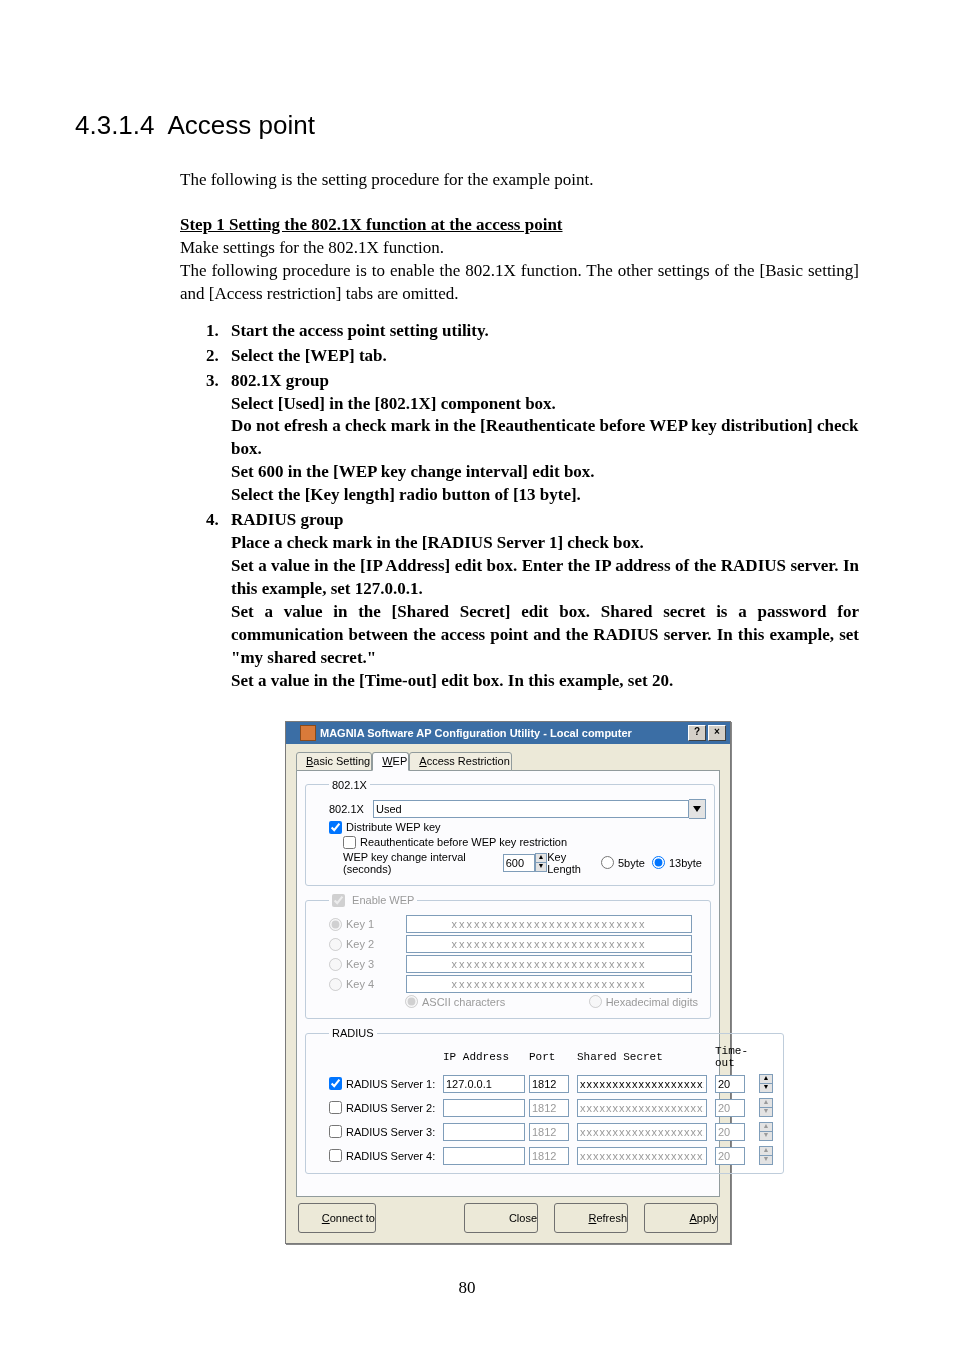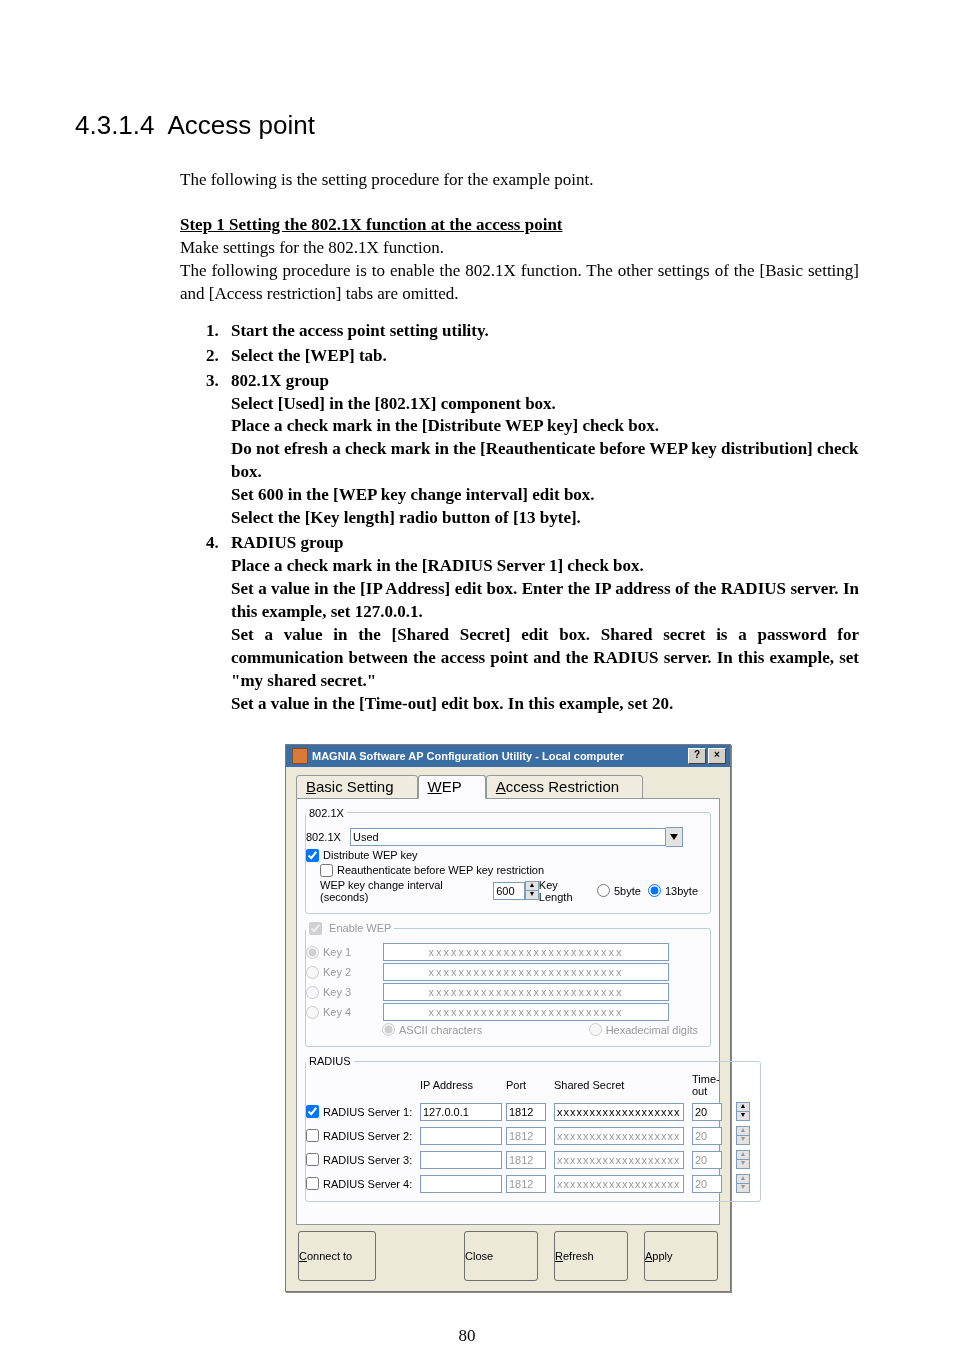--- a/index.html
+++ b/index.html
@@ -56,21 +56,21 @@
     font-family: Tahoma, Arial, sans-serif;
     font-size: 11px;
     color: #000;
     box-shadow: 1px 1px 0 #888;
   }
   .titlebar {
     background: linear-gradient(#3b6ea5,#3b6ea5);
     color: #fff;
     font-weight: bold;
     font-size: 11px;
-    padding: 3px 4px 3px 6px;
+    padding: 3px 4px 3px 14px;
     display: flex;
     align-items: center;
   }
   .titlebar .title-text { flex: 1; }
   .titlebar .winbtn {
     width: 16px; height: 14px;
     background: #d4d0c8;
     border: 1px solid #fff;
     border-right-color:#404040; border-bottom-color:#404040;
     margin-left: 2px;
@@ -91,25 +91,25 @@
 
   .tabstrip {
     display: flex;
     align-items: flex-end;
     margin-bottom: -1px;
   }
   .tab {
     border: 1px solid #919b9c;
     border-bottom: none;
     background: #ece9d8;
-    padding: 2px 23px 3px 9px;
+    padding: 2px 1px 3px 9px;
     border-radius: 3px 3px 0 0;
     position: relative;
     margin-right: 0;
-    font-size: 15px;
+    font-size: 11px;
     color: #000;
   }
   .tab.inactive {
     margin-top: 2px;
     background: #f0ede0;
     border-bottom: 1px solid #919b9c;
   }
   .tab.active {
     background: #fcfcfe;
     border-bottom: 1px solid #fcfcfe;
@@ -119,21 +119,21 @@
 
   .tabpanel {
     border: 1px solid #919b9c;
     background: #fcfcfe;
     padding: 8px 8px 14px 8px;
   }
 
   fieldset {
     border: 1px solid #bfcddb;
     border-radius: 3px;
-    padding: 6px 8px 8px 0;
+    padding: 6px 8px 8px 23px;
     margin: 0 0 8px 0;
   }
   fieldset legend { font-size: 11px; padding: 0 3px; }
   .row { display: flex; align-items: center; margin: 2px 0; }
   .row label, .row span.lbl { margin-right: 4px; }
   .disabled { color: #9a9a9a; }
   input[type="text"], .txt {
     font-family: Tahoma, Arial, sans-serif;
     font-size: 11px;
     height: 16px;
@@ -169,42 +169,42 @@
   .spin.disabled div{ color:#9a9a9a; }
   input[type="checkbox"], input[type="radio"] { margin: 0 4px 0 0; vertical-align: middle; }
   .keyfield {
     width: 280px;
     letter-spacing: 2px;
     text-align: center;
   }
   .btn {
     border: 1px solid #707070;
     background: #ece9d8;
-    padding: 18px 0;
+    padding: 8px 0;
     width: 72px;
     font-family: Tahoma, Arial, sans-serif;
     font-size: 11px;
-    text-align: left;
+    text-align: right;
     border-radius: 3px;
   }
   .btn + .btn { }
   .footer-row {
     display: flex;
     align-items: center;
     padding: 6px 2px 0 2px;
     gap: 16px;
   }
   .radius-grid {
     display: grid;
     grid-template-columns: 108px 80px 42px 132px 38px 16px;
     column-gap: 6px;
     row-gap: 5px;
     align-items: center;
   }
-  .hdr { font-size: 11px; }
+  .hdr { font-size: 11px; font-family: Liberation Mono, monospace; }
   .page-num {
     text-align: center;
     font-size: 17px;
     margin-top: 34px;
   }
 </style>
 </head>
 <body>
 
 <div class="page">
@@ -219,21 +219,20 @@
   <div class="body-text indent1 step-heading">Step 1  Setting the 802.1X function at the access point</div>
   <div class="body-text indent1">Make settings for the 802.1X function.</div>
   <div class="body-text indent1 justify">The following procedure is to enable the 802.1X function.  The other settings of the [Basic setting] and [Access restriction] tabs are omitted.</div>
 
   <ol class="steps body-text">
     <li><span>Start the access point setting utility.</span></li>
     <li><span>Select the [WEP] tab.</span></li>
     <li>
       <span>802.1X group</span>
       <div class="subindent">Select [Used] in the [802.1X] component box.</div>
-      <div class="subindent">Place a check mark in the [Distribute WEP key] check box.</div>
       <div class="subindent">Do not efresh a check mark in the [Reauthenticate before WEP key distribution] check box.</div>
       <div class="subindent">Set 600 in the [WEP key change interval] edit box.</div>
       <div class="subindent">Select the [Key length] radio button of [13 byte].</div>
     </li>
     <li>
       <span>RADIUS group</span>
       <div class="subindent">Place a check mark in the [RADIUS Server 1] check box.</div>
       <div class="subindent justify">Set a value in the [IP Address] edit box.  Enter the IP address of the RADIUS server.  In this example, set 127.0.0.1.</div>
       <div class="subindent justify">Set a value in the [Shared Secret] edit box.  Shared secret is a password for communication between the access point and the RADIUS server.  In this example, set "my shared secret."</div>
       <div class="subindent">Set a value in the [Time-out] edit box.  In this example, set 20.</div>

